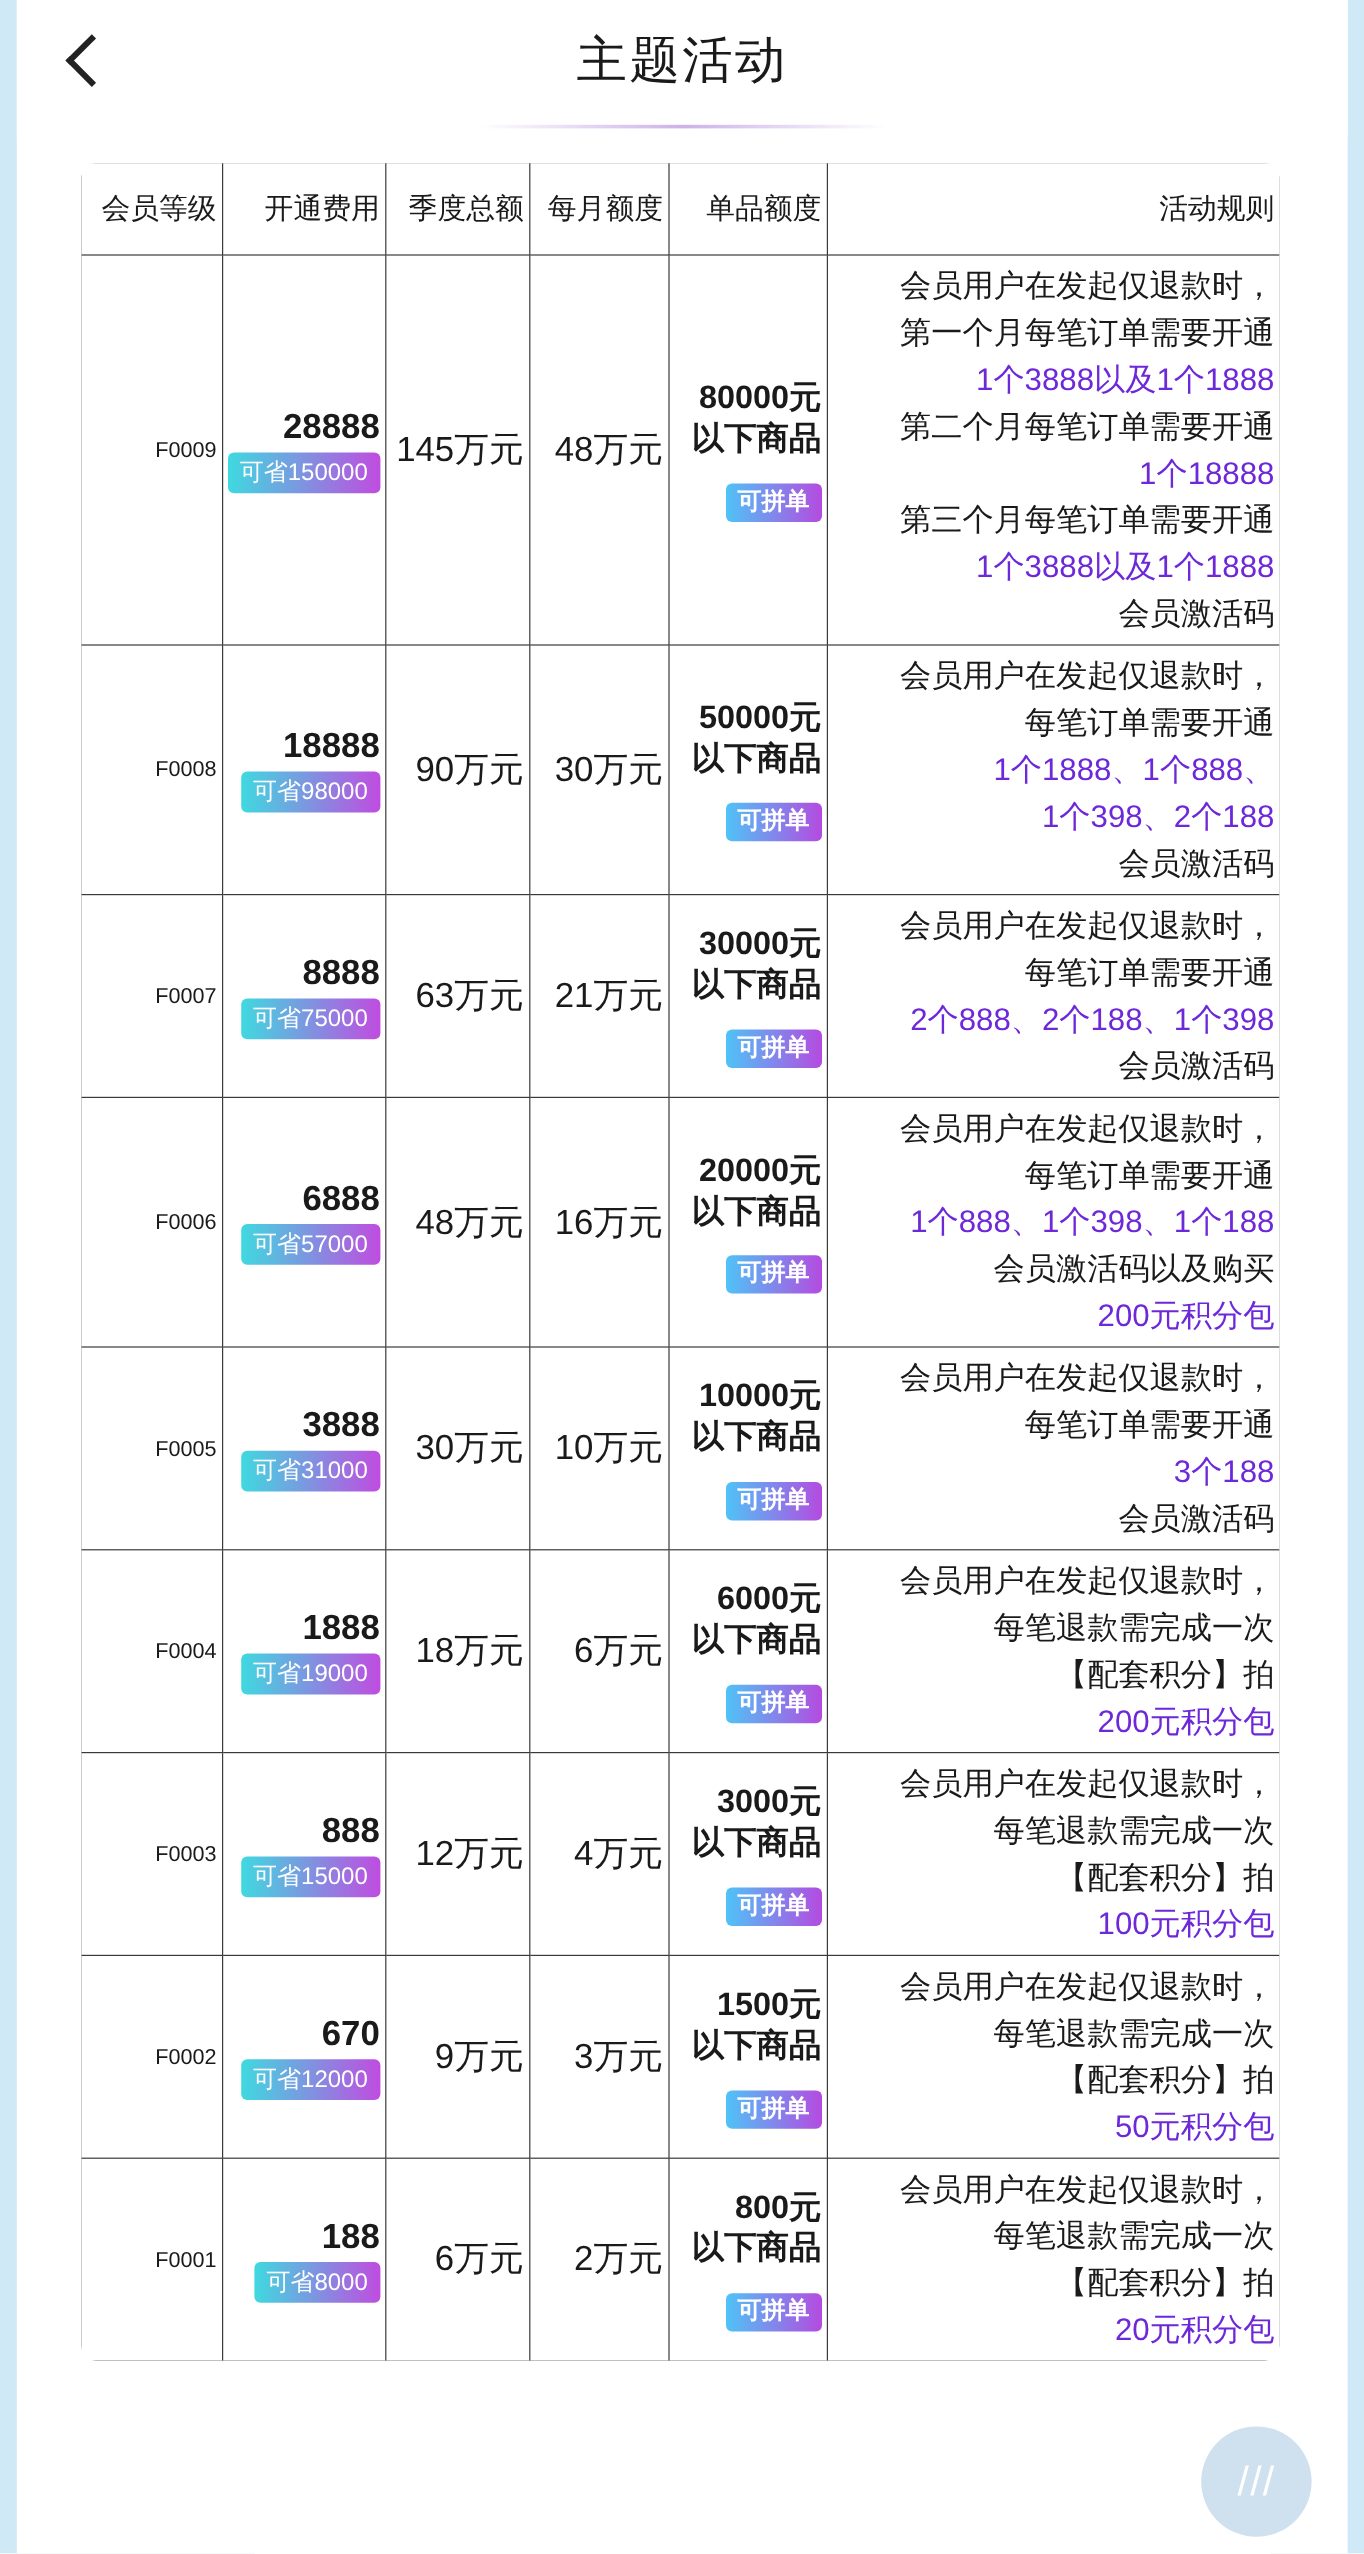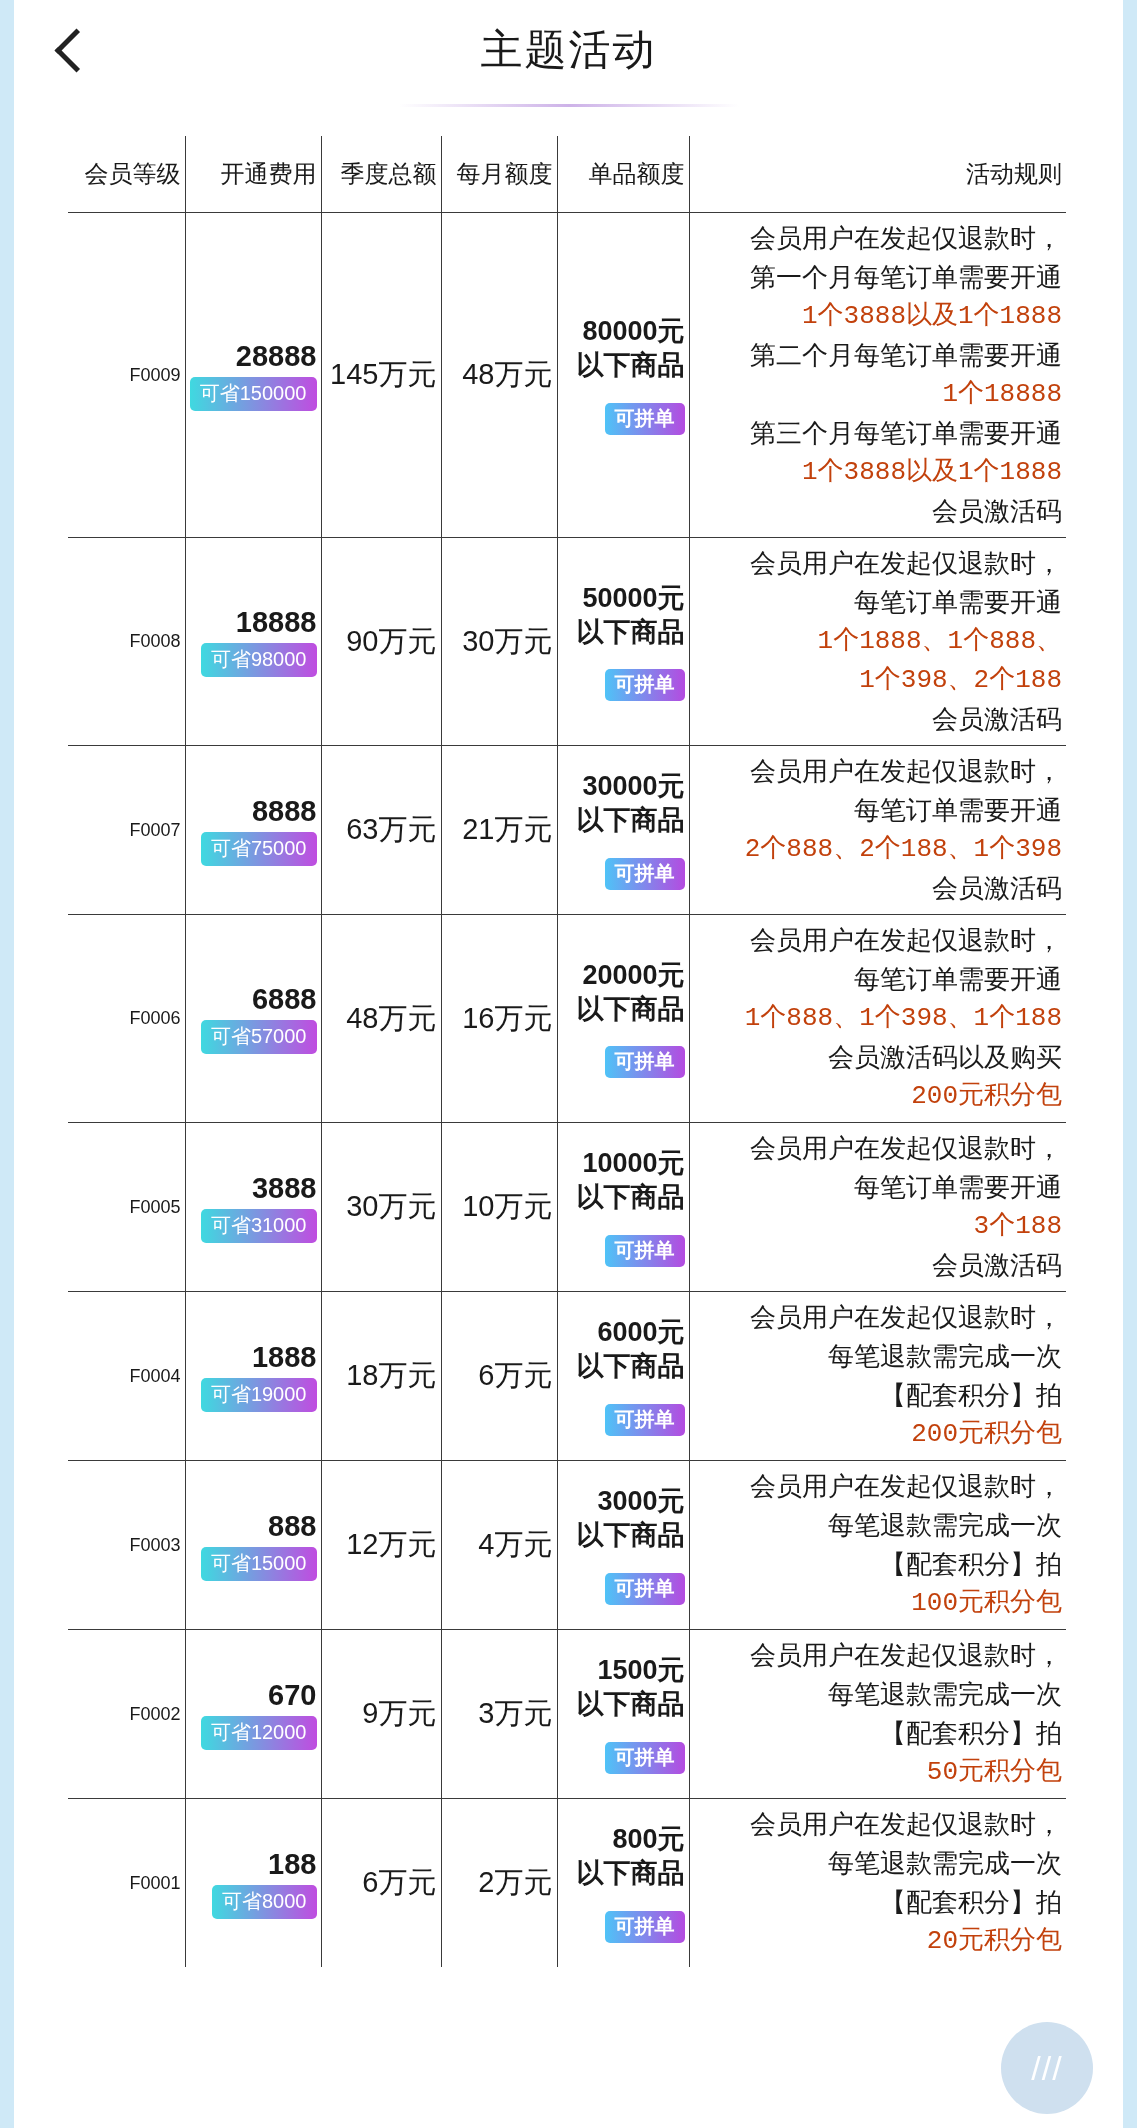--- a/index.html
+++ b/index.html
@@ -124,21 +124,21 @@
   .pin-badge {
     display: inline-block;
     margin-top: 20px;
     padding: 3px 10px 4px 10px;
     font-size: 20px;
     color: #ffffff;
     border-radius: 5px;
     background: linear-gradient(90deg, #4fc3f7 0%, #b44be0 100%);
     white-space: nowrap;
   }
-  .red { color: #c2410c; font-family: Liberation Mono, monospace; }
+  .red { color: #6d28d9; }
   .rules-line { display: block; }
 
   
   col.c-level   { width: 118px; }
   col.c-fee     { width: 136px; }
   col.c-quarter { width: 120px; }
   col.c-monthly { width: 116px; }
   col.c-single  { width: 132px; }
   col.c-rules   { width: 378px; }
 

